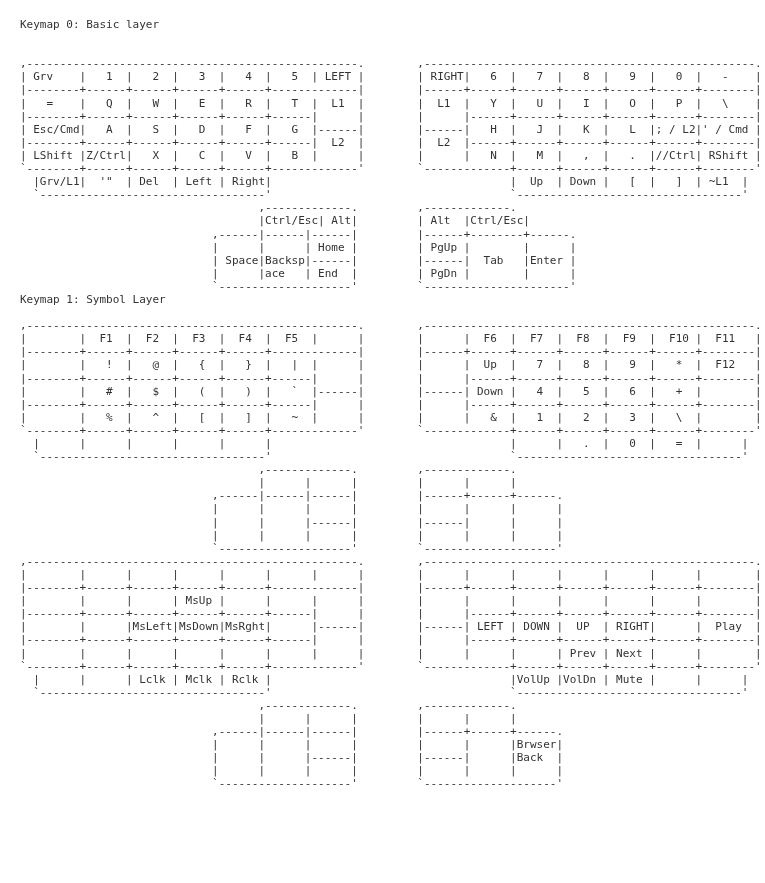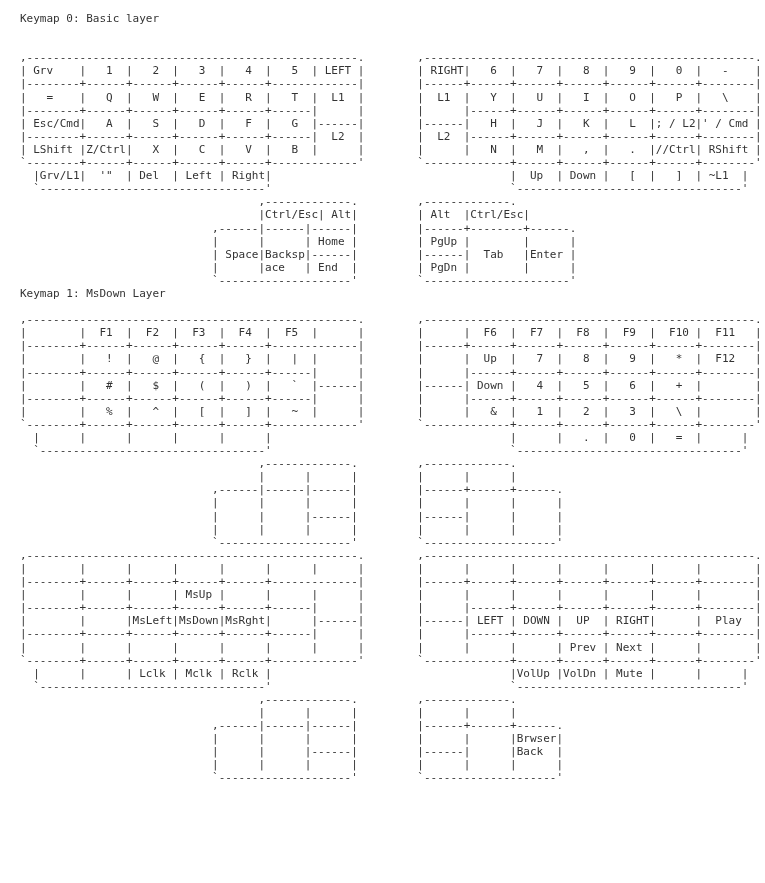--- a/index.html
+++ b/index.html
@@ -4,21 +4,21 @@
 <style>
   html, body {
     margin: 0;
     padding: 0;
     background: #ffffff;
   }
   .doc {
     box-sizing: border-box;
     width: 765px;
     min-height: 883px;
-    padding: 12px 4px 16px 20px;
+    padding: 18px 4px 16px 20px;
     font-family: "DejaVu Sans Mono", "Liberation Mono", monospace;
     font-size: 11px;
     line-height: 13.1px;
     color: #333333;
   }
   .kb-title {
     white-space: pre;
     font-family: inherit;
     font-size: inherit;
     line-height: inherit;
@@ -57,21 +57,21 @@
     <pre class="kb-art mb3">                                    ,-------------.         ,-------------.
                                     |Ctrl/Esc| Alt|         | Alt  |Ctrl/Esc|
                              ,------|------|------|         |------+--------+------.
                              |      |      | Home |         | PgUp |        |      |
                              | Space|Backsp|------|         |------|  Tab   |Enter |
                              |      |ace   | End  |         | PgDn |        |      |
                              `--------------------'         `----------------------'</pre>
   </section>
 
   <section>
-    <div class="kb-title mb1">Keymap 1: MsDown Layer</div>
+    <div class="kb-title mb1">Keymap 1: Symbol Layer</div>
     <pre class="kb-art mb0">,--------------------------------------------------.        ,--------------------------------------------------.
 |        |  F1  |  F2  |  F3  |  F4  |  F5  |      |        |      |  F6  |  F7  |  F8  |  F9  |  F10 |  F11   |
 |--------+------+------+------+------+-------------|        |------+------+------+------+------+------+--------|
 |        |   !  |   @  |   {  |   }  |   |  |      |        |      |  Up  |   7  |   8  |   9  |   *  |  F12   |
 |--------+------+------+------+------+------|      |        |      |------+------+------+------+------+--------|
 |        |   #  |   $  |   (  |   )  |   `  |------|        |------| Down |   4  |   5  |   6  |   +  |        |
 |--------+------+------+------+------+------|      |        |      |------+------+------+------+------+--------|
 |        |   %  |   ^  |   [  |   ]  |   ~  |      |        |      |   &amp;  |   1  |   2  |   3  |   \  |        |
 `--------+------+------+------+------+-------------'        `-------------+------+------+------+------+--------'
   |      |      |      |      |      |                                    |      |   .  |   0  |   =  |      |

